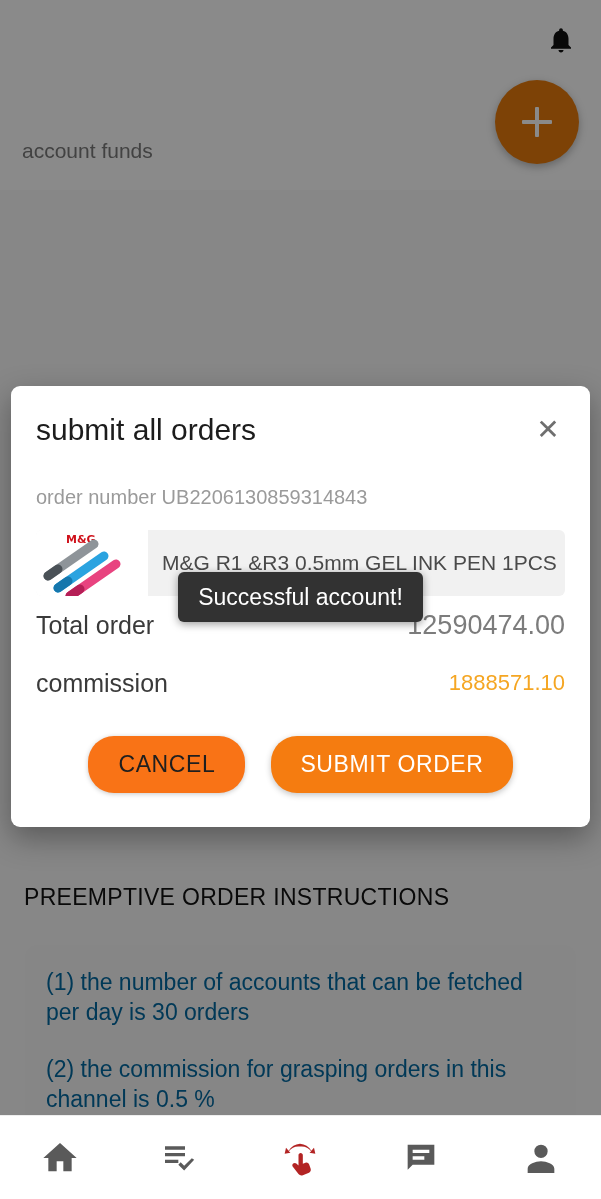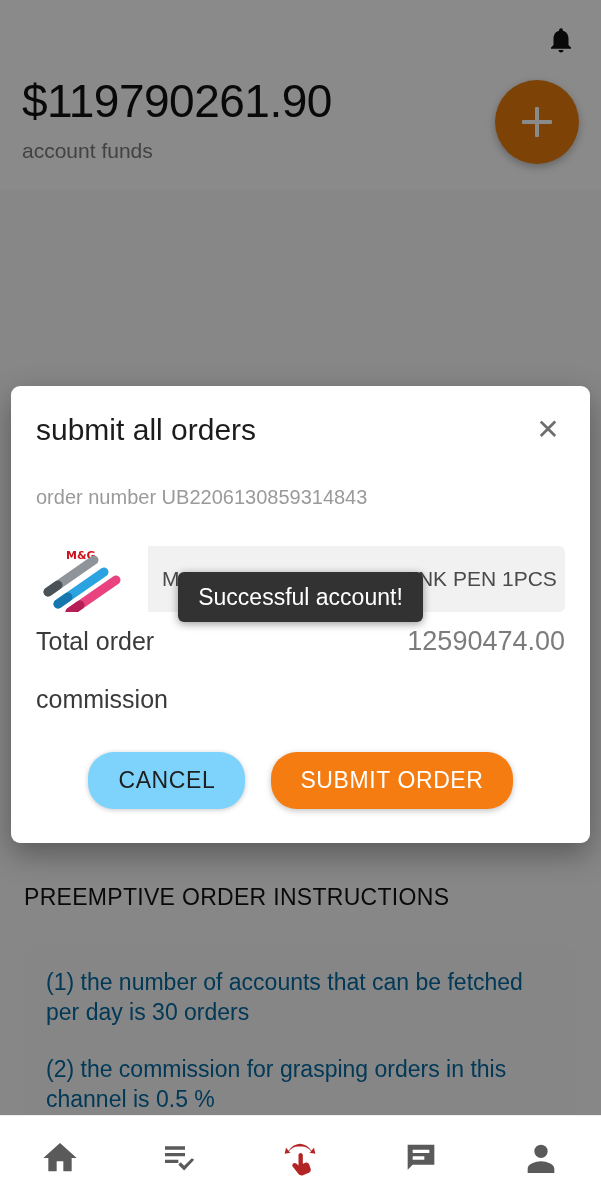--- a/index.html
+++ b/index.html
@@ -220,21 +220,21 @@
     padding: 35px 25px 0 25px;
   }
   .meta-line {
     font-size: 20px;
     color: #9a9a9a;
     line-height: 1.65;
     white-space: nowrap;
   }
 
   .product-row {
-    margin: 32px 25px 0 25px;
+    margin: 16px 25px 0 25px;
     background: #f1f1f1;
     border-radius: 6px;
     height: 66px;
     display: flex;
     align-items: center;
     overflow: hidden;
   }
   .product-thumb {
     width: 112px;
     height: 66px;
@@ -274,21 +274,21 @@
   }
   .btn {
     border: none;
     border-radius: 26px;
     font-size: 23px;
     letter-spacing: 0.6px;
     cursor: pointer;
     font-family: inherit;
   }
   .btn-cancel {
-    background: #7dd3fc;
+    background: #f97316;
     color: #1f1f1f;
     padding: 15px 30px;
     box-shadow: 0 1px 5px rgba(0,0,0,0.22);
   }
   .btn-submit {
     background: #f57c10;
     color: #ffffff;
     padding: 15px 29px;
     box-shadow: 0 2px 6px rgba(0,0,0,0.24);
   }
@@ -321,21 +321,20 @@
 
   <div class="page">
 
     <div class="header">
       <div class="bell-icon">
         <svg viewBox="0 0 24 24" aria-hidden="true">
           <path d="M12 22c1.1 0 2-.9 2-2h-4c0 1.1.9 2 2 2zm6-6v-5c0-3.07-1.64-5.64-4.5-6.32V4c0-.83-.67-1.5-1.5-1.5S10.5 3.17 10.5 4v.68C7.63 5.36 6 7.92 6 11v5l-2 2v1h16v-1l-2-2z"></path>
         </svg>
       </div>
 
-      <div class="balance">$119790261.90</div>
       <div class="balance-sub">account funds</div>
 
       <button class="fab">
         <span class="plus"></span>
       </button>
     </div>
 
 
     <div class="instr-title">PREEMPTIVE ORDER INSTRUCTIONS</div>
 
@@ -373,20 +372,21 @@
       <div class="product-name">M&amp;G R1 &amp;R3 0.5mm GEL INK PEN 1PCS</div>
     </div>
 
     <div class="totals">
       <div class="total-row">
         <span class="total-label">Total order</span>
         <span class="total-value">12590474.00</span>
       </div>
       <div class="total-row">
         <span class="total-label">commission</span>
+        <span class="total-value accent">1888571.10</span>
       </div>
     </div>
 
     <div class="dialog-actions">
       <button class="btn btn-cancel">CANCEL</button>
       <button class="btn btn-submit">SUBMIT ORDER</button>
     </div>
   </div>
 
   <div class="toast">

